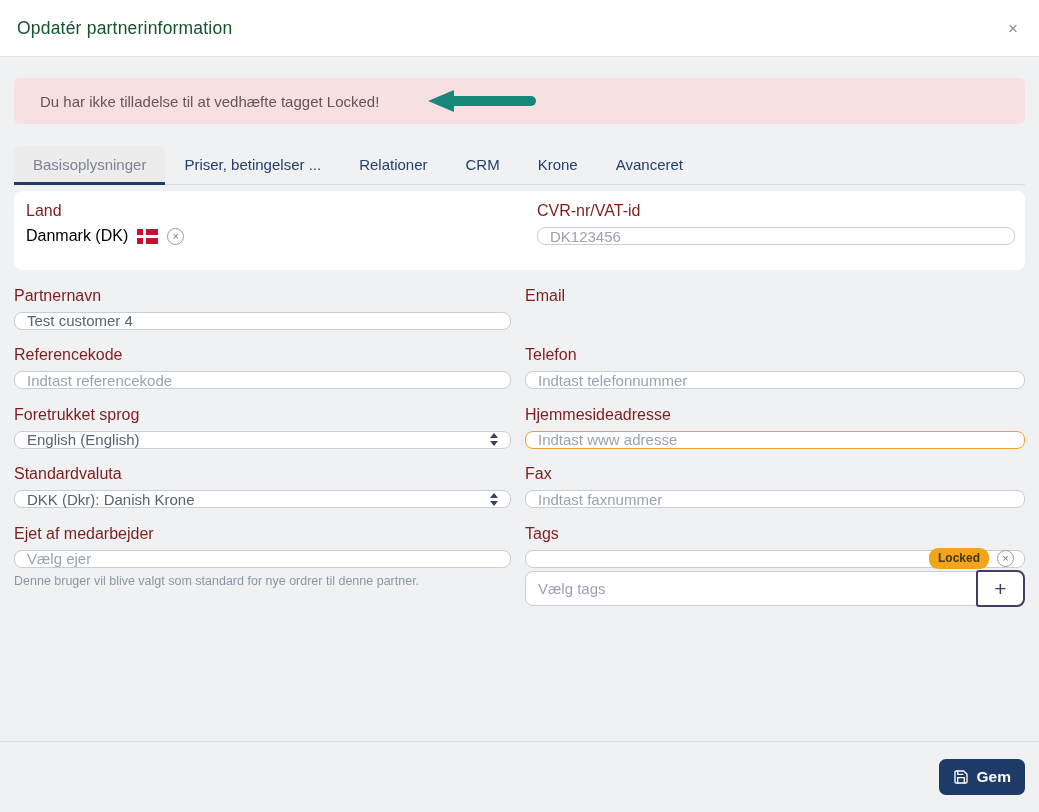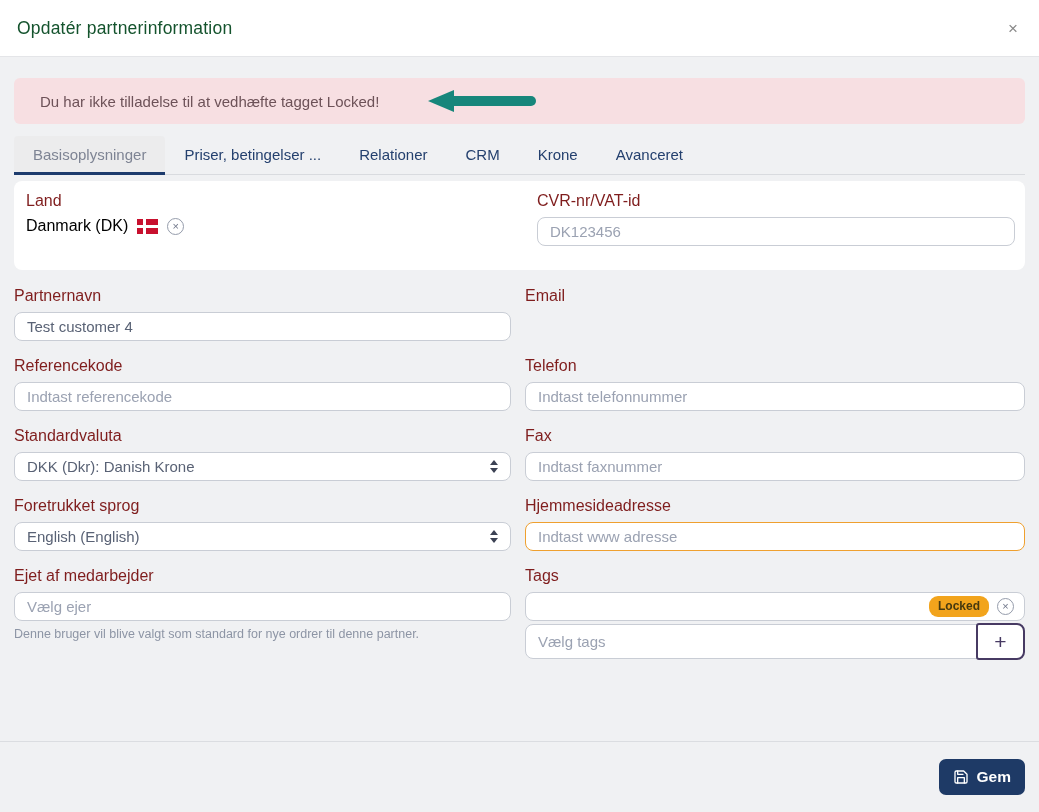--- a/index.html
+++ b/index.html
@@ -27,21 +27,21 @@
     font-family:inherit;
   }
 
   
   .modal-body { padding:21px 14px 0 14px; }
 
   .alert {
     position:relative;
     background:#f7dfe2; border-radius:6px;
     height:46px; display:flex; align-items:center;
-    padding:0 26px; margin-bottom:12px;
+    padding:0 26px; margin-bottom:22px;
     color:#6d5258; font-size:15px;
   }
   .alert-arrow {
     position:absolute; left:414px; top:50%;
     transform:translateY(-50%);
     display:flex; align-items:center;
   }
   .arrow-head {
     width:0; height:0;
     border-top:11px solid transparent;
@@ -68,21 +68,21 @@
   }
 
   
   .fgrid { display:grid; grid-template-columns:497px 1fr; column-gap:14px; }
   .card {
     background:#ffffff; border-radius:8px;
     margin-top:6px; padding:11px 10px 24px 12px;
   }
   .flabel { display:block; font-size:16px; color:#7f1d1d; margin-bottom:7px; }
   .input, .selectbox, .tagbox {
-    width:100%; height:29px;
+    width:100%; height:18px;
     border:1px solid #c9cdd5; border-radius:8px;
     background:#fff; padding:0 12px;
     font-size:15px; color:#596275; font-family:inherit;
   }
   .input::placeholder { color:#9ba2b2; opacity:1; }
   .input.orange { border:1px solid #efa02f; }
   .selectbox, .tagbox, .landbox {
     display:flex; align-items:center; cursor:pointer;
   }
   .selectbox { justify-content:space-between; }
@@ -205,49 +205,49 @@
           <input class="input" type="text" placeholder="Indtast referencekode" style="">
         </div>
         <div>
           <span class="flabel">Telefon</span>
           <input class="input" type="text" placeholder="Indtast telefonnummer" style="">
         </div>
       </div>
 
       <div class="fgrid frow">
         <div>
+          <span class="flabel">Foretrukket sprog</span>
+          <div class="selectbox">
+            <span>English (English)</span>
+            <span class="updown">
+              <span class="tri-up"></span>
+                <span class="tri-down"></span>
+            </span>
+          </div>
+        </div>
+        <div>
+          <span class="flabel">Hjemmesideadresse</span>
+          <input class="input orange" type="text" placeholder="Indtast www adresse" style="">
+        </div>
+      </div>
+
+      <div class="fgrid frow">
+        <div>
           <span class="flabel">Standardvaluta</span>
           <div class="selectbox">
             <span>DKK (Dkr): Danish Krone</span>
             <span class="updown">
               <span class="tri-up"></span>
                 <span class="tri-down"></span>
             </span>
           </div>
         </div>
         <div>
           <span class="flabel">Fax</span>
           <input class="input" type="text" placeholder="Indtast faxnummer" style="">
-        </div>
-      </div>
-
-      <div class="fgrid frow">
-        <div>
-          <span class="flabel">Foretrukket sprog</span>
-          <div class="selectbox">
-            <span>English (English)</span>
-            <span class="updown">
-              <span class="tri-up"></span>
-                <span class="tri-down"></span>
-            </span>
-          </div>
-        </div>
-        <div>
-          <span class="flabel">Hjemmesideadresse</span>
-          <input class="input orange" type="text" placeholder="Indtast www adresse" style="">
         </div>
       </div>
 
       <div class="fgrid frow">
         <div>
           <span class="flabel">Ejet af medarbejder</span>
           <input class="input" type="text" placeholder="Vælg ejer" style="">
           <div class="helper">Denne bruger vil blive valgt som standard for nye ordrer til denne partner.</div>
         </div>
         <div>

